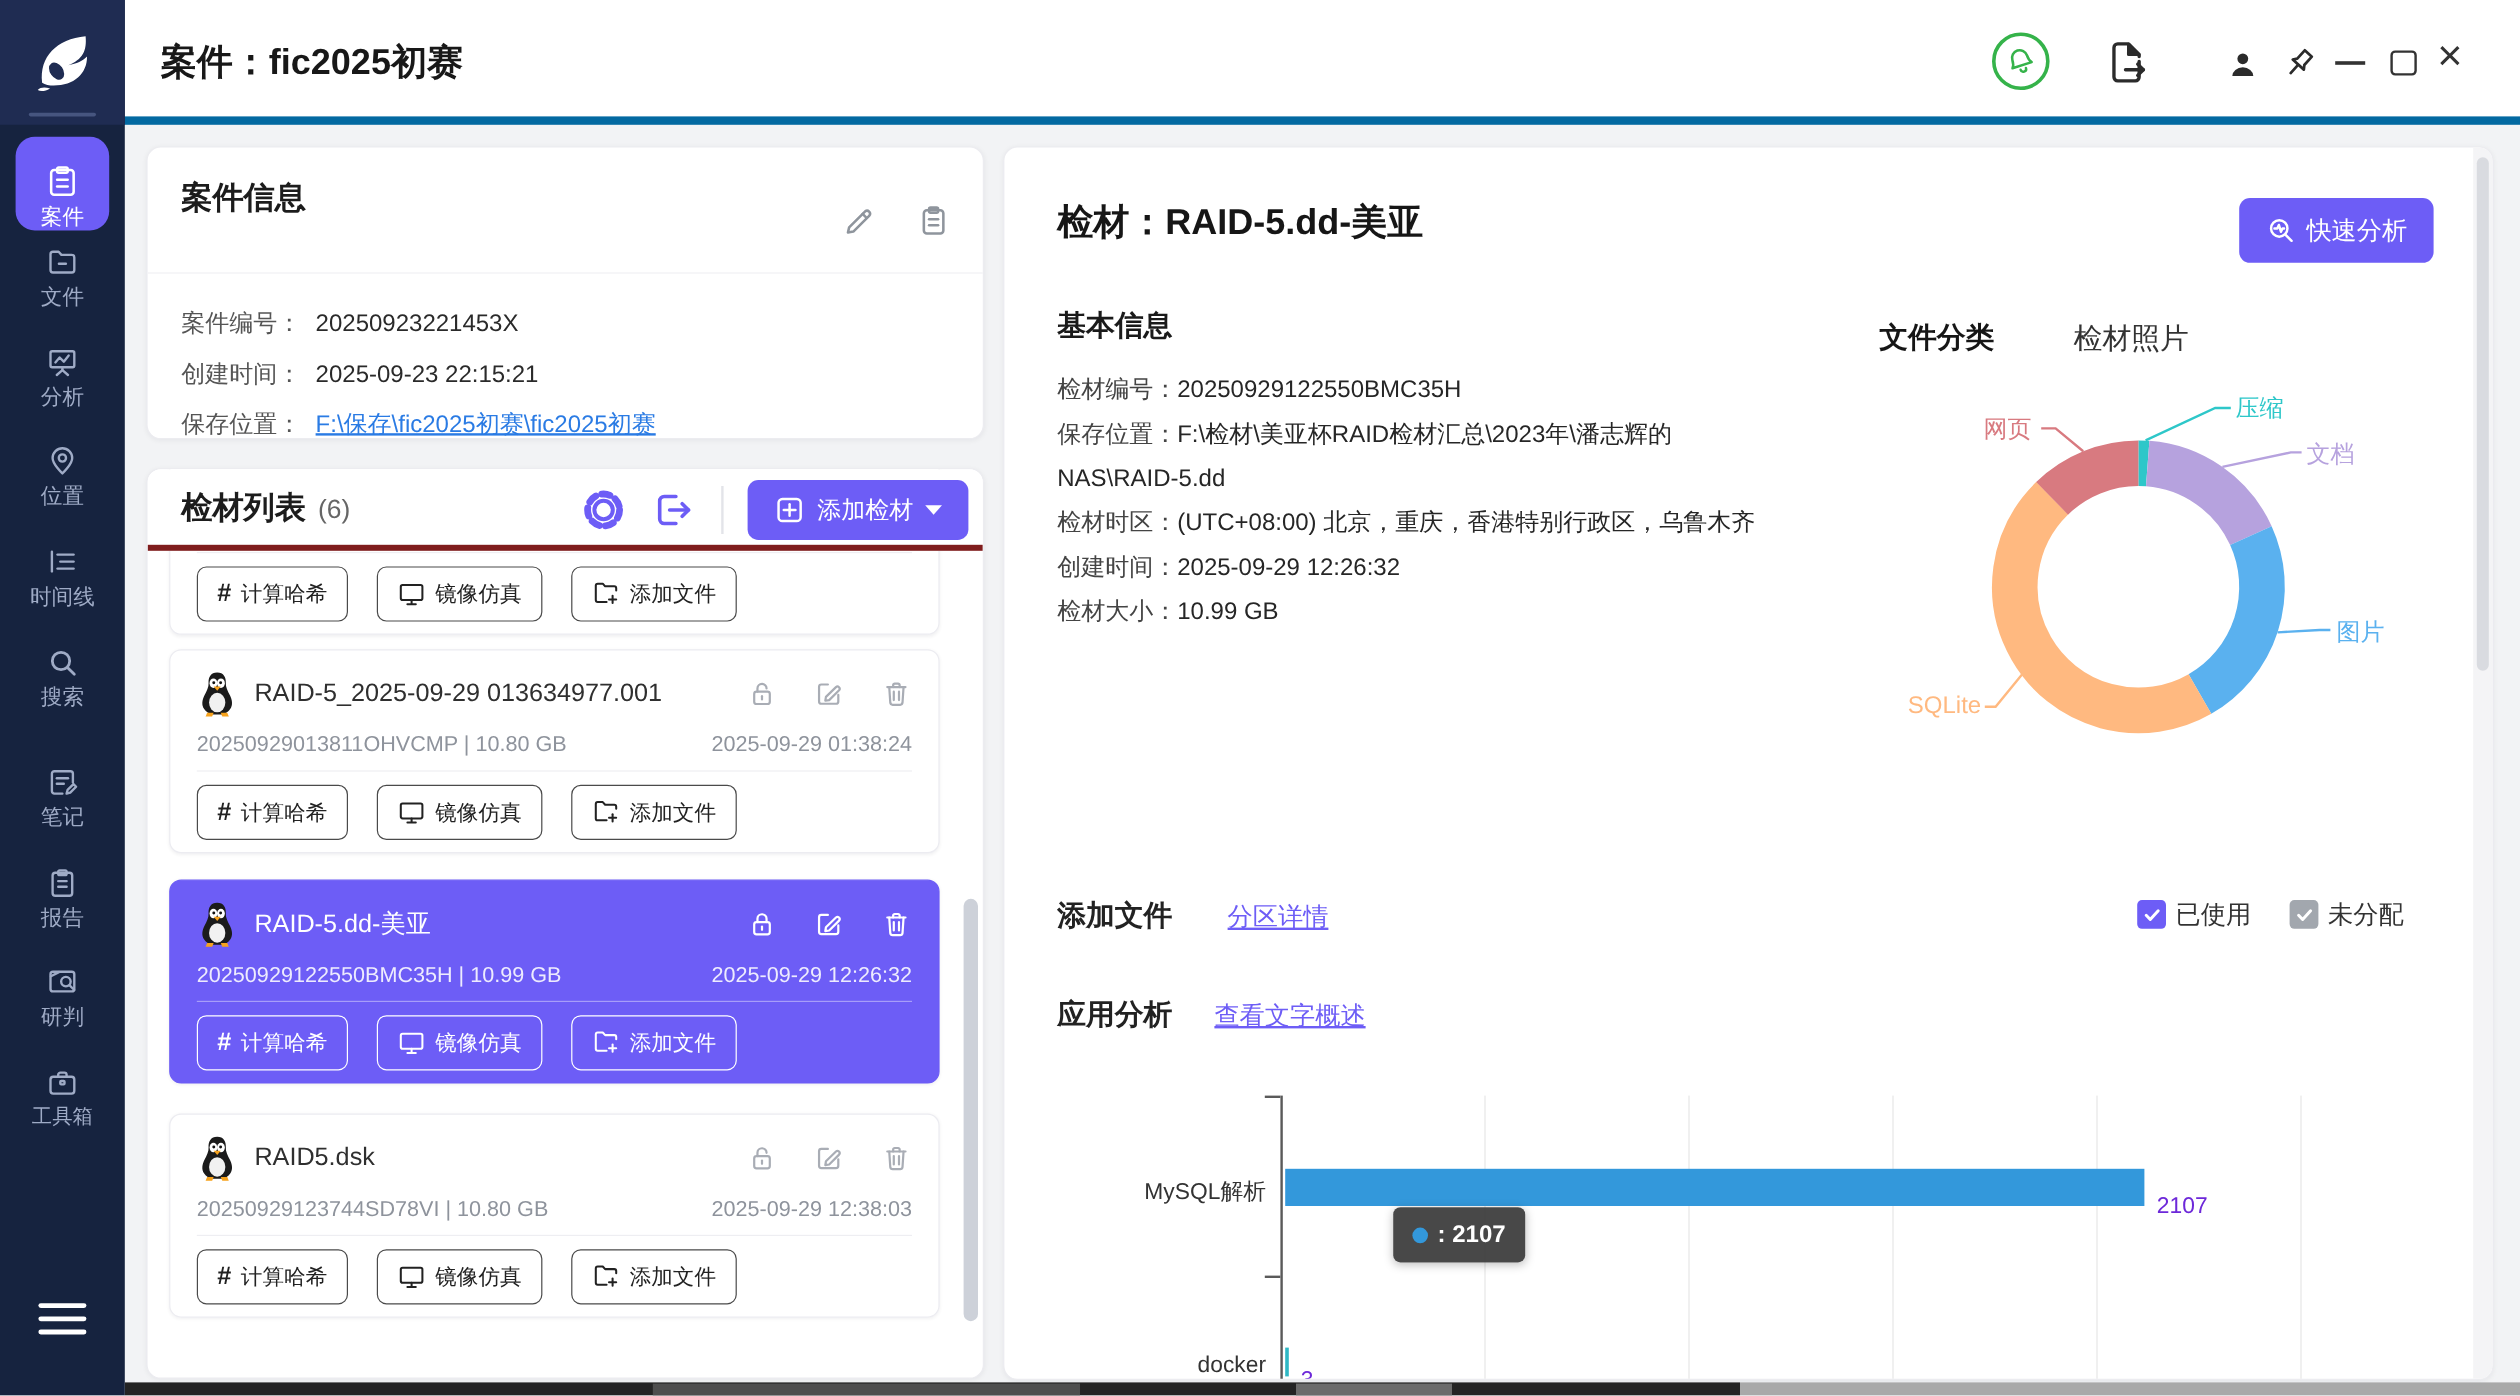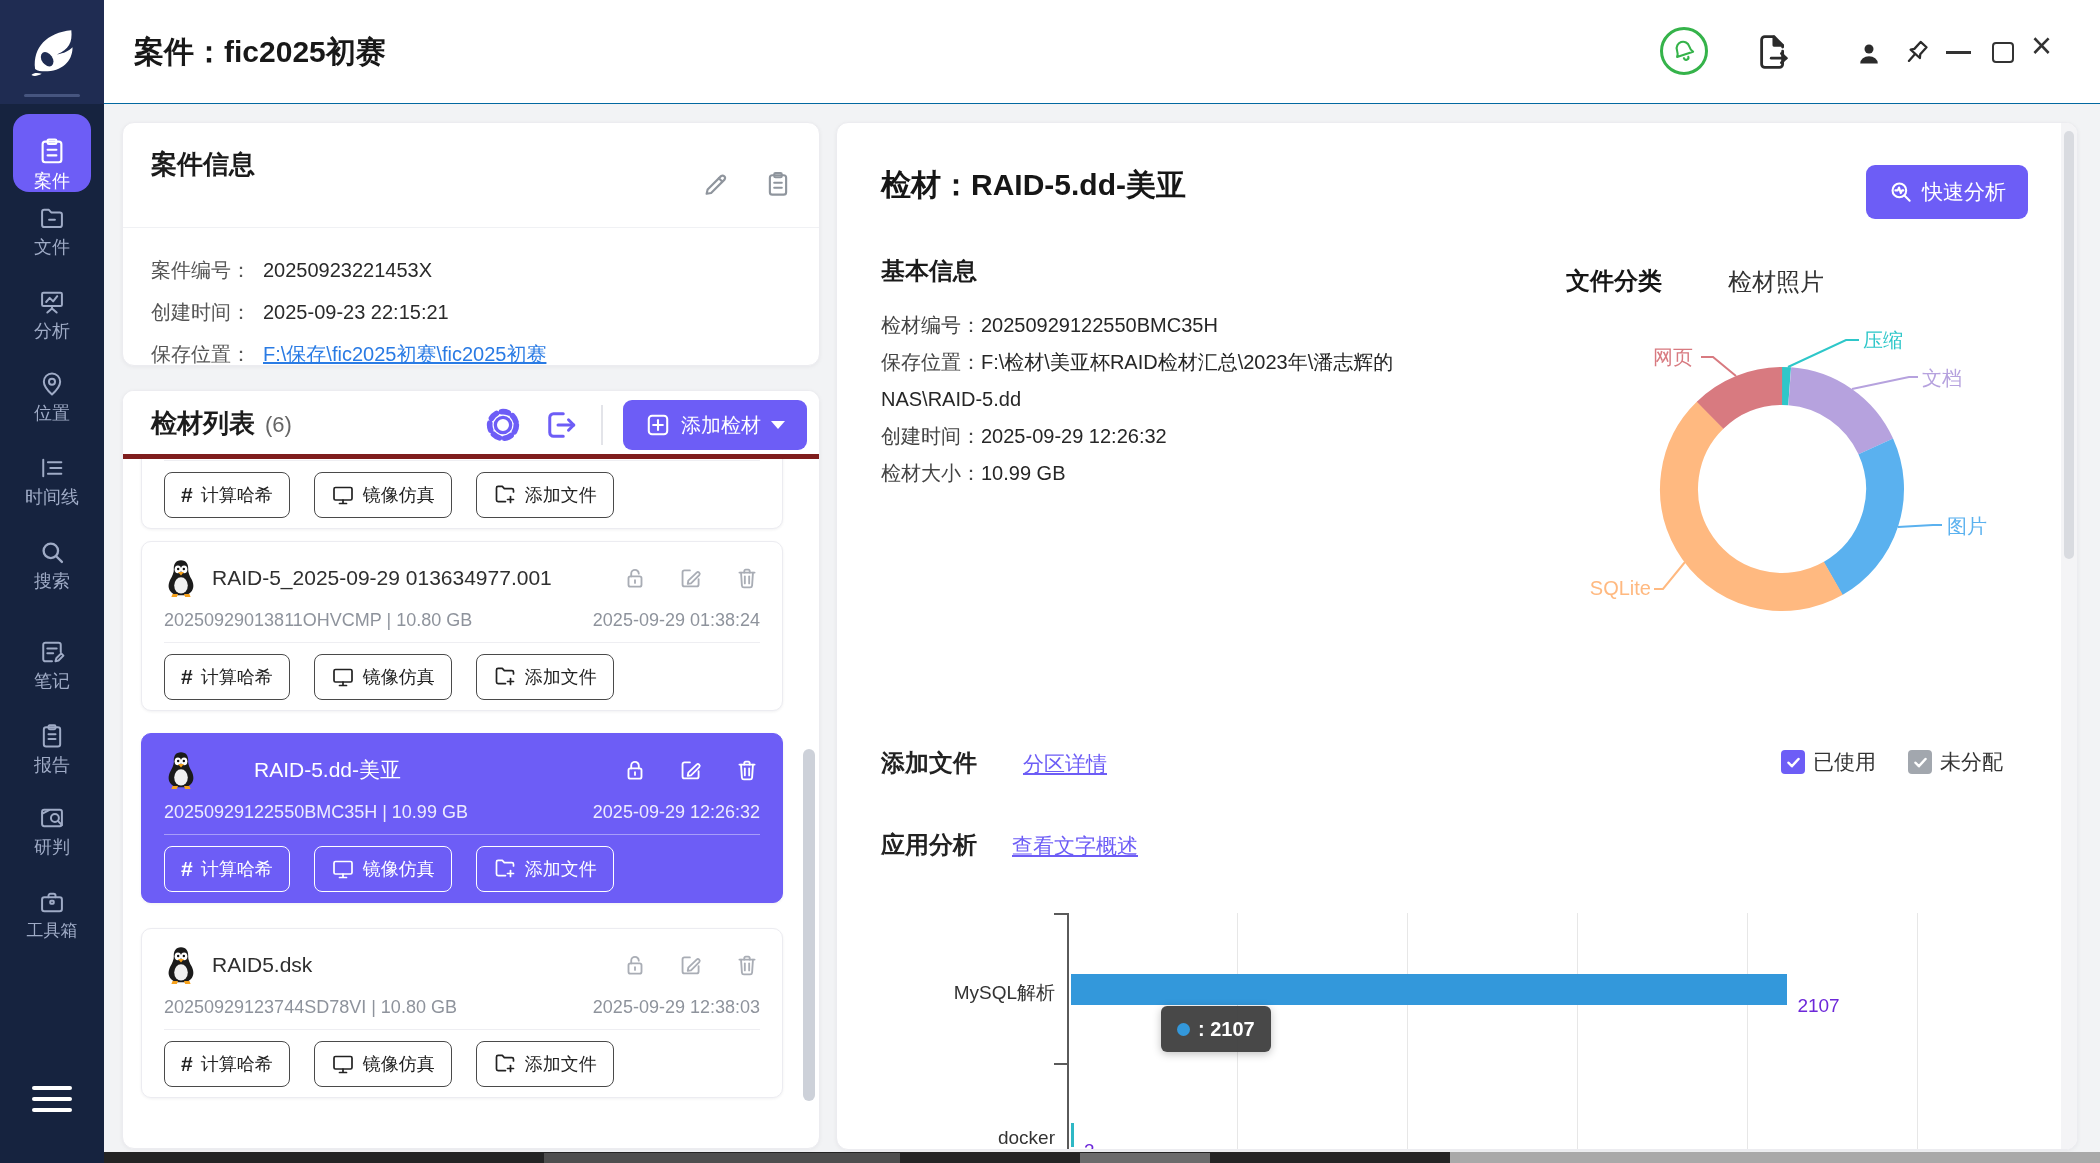--- a/index.html
+++ b/index.html
@@ -2,21 +2,21 @@
 <html><head>
 <meta charset="utf-8">
 <style>
   * { margin:0; padding:0; box-sizing:border-box; }
   html,body { width:2100px; height:1163px; }
   body { position:relative; overflow:hidden; background:#f2f3f5;
          font-family:"Liberation Sans","DejaVu Sans",sans-serif; color:#222; }
   svg.ic { fill:none; stroke:currentColor; stroke-width:1.7; stroke-linecap:round; stroke-linejoin:round; display:block; }
 
   
-  #topbar { position:absolute; left:0; top:0; width:2100px; height:104px; background:#fff; border-bottom:1px solid #0369a1; z-index:5; }
+  #topbar { position:absolute; left:0; top:0; width:2100px; height:104px; background:#fff; border-bottom:7px solid #0369a1; z-index:5; }
   .tb-title { position:absolute; left:134px; top:32px; font-size:30px; font-weight:bold; color:#181818; }
   .bell-ring { position:absolute; left:1660px; top:27px; width:48px; height:48px; border:3px solid #35b34a; border-radius:50%; display:flex; align-items:center; justify-content:center; color:#35b34a; }
   .tb-ic { position:absolute; color:#2b2b2b; }
   .tb-min { position:absolute; left:1946px; top:51px; width:25px; height:3px; background:#333; }
   .tb-max { position:absolute; left:1992px; top:42px; width:22px; height:21px; border:2.5px solid #333; border-radius:4px; }
   .tb-close { position:absolute; left:2031px; top:28px; font-size:36px; color:#333; line-height:1; }
 
   
   #sidebar { position:absolute; left:0; top:0; width:104px; height:1163px; background:#16233f; z-index:6; }
   .logo { position:absolute; left:0; top:0; width:104px; height:104px; background:#1f2c52; display:flex; align-items:center; justify-content:center; }
@@ -56,21 +56,21 @@
   .ev-card { position:absolute; left:18px; width:642px; height:170px; background:#fff; border:1px solid #ececf1; border-radius:10px; box-shadow:0 1px 3px rgba(20,20,40,.06); z-index:1; }
   .ev-title-row { position:absolute; left:22px; right:22px; top:12px; height:48px; display:flex; align-items:center; gap:14px; }
   .ev-name { font-size:21px; color:#2f2f2f; flex:1 1 auto; white-space:nowrap; }
   .ev-icons { display:flex; gap:30px; color:#a9adb5; }
   .ev-meta { position:absolute; left:22px; right:22px; top:68px; display:flex; justify-content:space-between; font-size:18px; color:#8e939c; }
   .ev-divider { position:absolute; left:22px; right:22px; top:100px; height:1px; background:#eeeef2; }
   .ev-actions { position:absolute; left:22px; top:112px; display:flex; gap:24px; }
   .act-btn { height:46px; border:1.5px solid #4a4a4a; border-radius:8px; background:transparent; color:#222; font-size:18px; display:flex; align-items:center; gap:8px; padding:0 16px; font-family:inherit; }
   .hash { font-size:21px; font-weight:600; }
   .ev-card.selected { background:#6d5df6; border-color:#6d5df6; }
-  .ev-card.selected .ev-name { color:#fff;margin-left:42px; }
+  .ev-card.selected .ev-name { color:#fff; }
   .ev-card.selected .ev-icons { color:#fff; }
   .ev-card.selected .ev-meta { color:rgba(255,255,255,.88); }
   .ev-card.selected .ev-divider { background:rgba(255,255,255,.4); }
   .ev-card.selected .act-btn { border-color:#fff; color:#fff; }
   .list-thumb { position:absolute; left:680px; top:358px; width:12px; height:352px; background:#cdd1d9; border-radius:6px; z-index:4; }
 
   
   #detail { left:836px; top:122px; width:1242px; height:1028px; overflow:hidden; }
   .d-title { position:absolute; left:44px; top:42px; font-size:30px; font-weight:bold; color:#161616; }
   .quick-btn { position:absolute; left:1029px; top:42px; width:162px; height:54px; background:#6d5df6; border-radius:9px; color:#fff; font-size:21px; display:flex; align-items:center; justify-content:center; gap:8px; }
@@ -545,20 +545,21 @@
       <line x1="15.2" y1="15.2" x2="20" y2="20"></line>
       <polyline points="6.8,10.5 9,10.5 10.2,7.8 11.8,13 13,10.5 14.2,10.5"></polyline>
     </svg>
     <span>快速分析</span>
   </div>
 
   <div class="bi-h">基本信息</div>
   <div class="bi-rows">
     <div><span class="bi-label">检材编号：</span><span>20250929122550BMC35H</span></div>
     <div><span class="bi-label">保存位置：</span><span>F:\检材\美亚杯RAID检材汇总\2023年\潘志辉的NAS\RAID-5.dd</span></div>
+    <div><span class="bi-label">检材时区：</span><span>(UTC+08:00) 北京，重庆，香港特别行政区，乌鲁木齐</span></div>
     <div><span class="bi-label">创建时间：</span><span>2025-09-29 12:26:32</span></div>
     <div><span class="bi-label">检材大小：</span><span>10.99 GB</span></div>
   </div>
 
   <div id="tab-fc" class="tab active">文件分类</div>
   <div id="tab-ph" class="tab plain">检材照片</div>
 
   <div class="donut-wrap">
     <svg width="520" height="430" viewBox="0 0 520 430">
       <g id="donut-g">

